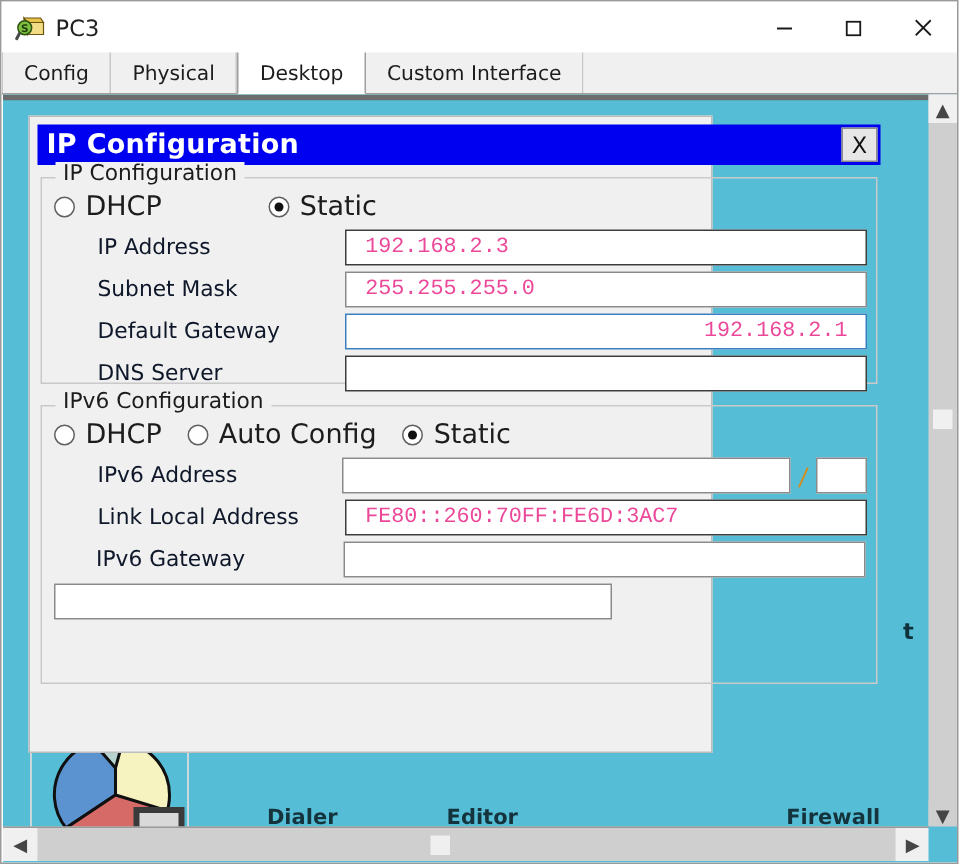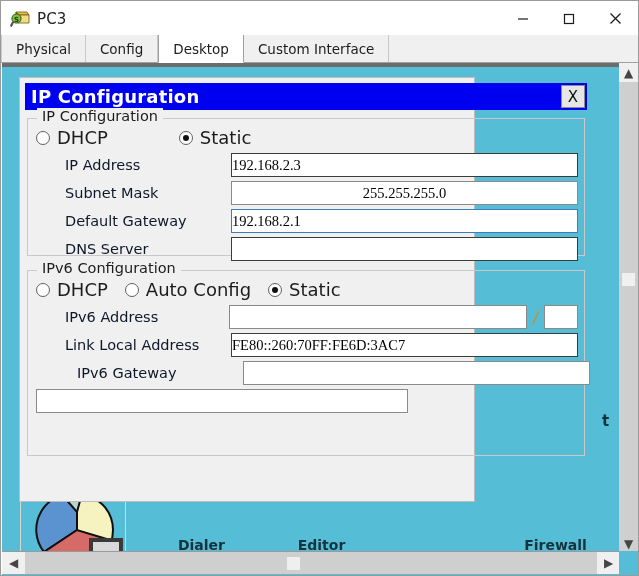--- a/index.html
+++ b/index.html
@@ -175,27 +175,27 @@
   
   .frow{position:absolute;display:flex;align-items:center;}
   .flabel{
     font-size:14.5px;color:#0f172a;white-space:nowrap;margin-left:29px;
   }
   .finput{
     box-sizing:border-box;
     background:#ffffff;
     border:1px solid #3c3c3c;
     height:24px;
-    font-family:Liberation Serif, serif;
-    font-size:14.5px;color:#000000;
-    padding:0 0;
+    font-family:Liberation Mono, monospace;
+    font-size:14.5px;color:#ec4899;
+    padding:0 12px;
     outline:none;
   }
-  .finput.soft{border:1px solid #8a8a8a;text-align:center;}
-  .finput.focused{border:1px solid #3a7ebf;}
+  .finput.soft{border:1px solid #8a8a8a;}
+  .finput.focused{border:1px solid #3a7ebf;text-align:right;}
   .slash{
     font-size:16px;color:#d98a16;margin:0 6px;font-weight:normal;
     transform:skewX(-8deg);
   }
 
   
   .vscroll{
     position:absolute;right:0;top:62px;width:19px;height:490px;
     background:#cfcfcf;
     box-sizing:border-box;
@@ -279,24 +279,24 @@
         <svg width="13" height="13" viewBox="0 0 13 13">
             <line x1="1.5" y1="1.5" x2="11.5" y2="11.5" stroke="#1a1a1a" stroke-width="1.2"></line>
             <line x1="11.5" y1="1.5" x2="1.5" y2="11.5" stroke="#1a1a1a" stroke-width="1.2"></line>
           </svg>
       </div>
     </div>
   </div>
 
   <div class="tabbar">
     <div class="tab">
+      <span>Config</span>
+    </div>
+    <div class="tab">
       <span>Physical</span>
-    </div>
-    <div class="tab">
-      <span>Config</span>
     </div>
     <div class="tab active">
       <span>Desktop</span>
     </div>
     <div class="tab">
       <span>Custom Interface</span>
     </div>
     <div class="tab last-stub"></div>
   </div>
 
@@ -399,21 +399,21 @@
             <input class="finput soft" style="width: 323px;" value="">
             <span class="slash">/</span>
             <input class="finput soft" style="width: 34px;" value="">
           </div>
 
           <div class="frow" style="left:8px;top:62px;width:542px;justify-content:flex-end;">
             <span class="flabel" style="width:178px;">Link Local Address</span>
             <input class="finput" style="width: 372px;" value="FE80::260:70FF:FE6D:3AC7">
           </div>
 
-          <div class="frow" style="left:20px;top:90px;width:542px;">
+          <div class="frow" style="left:7px;top:90px;width:542px;">
             <span class="flabel" style="width:178px;">IPv6 Gateway</span>
             <input class="finput soft" style="width: 372px;" value="">
           </div>
 
           <div class="frow" style="left:8px;top:118px;width:542px;">
             <input class="finput soft" style="width: 372px;" value="">
           </div>
         </div>
 
       </div>

